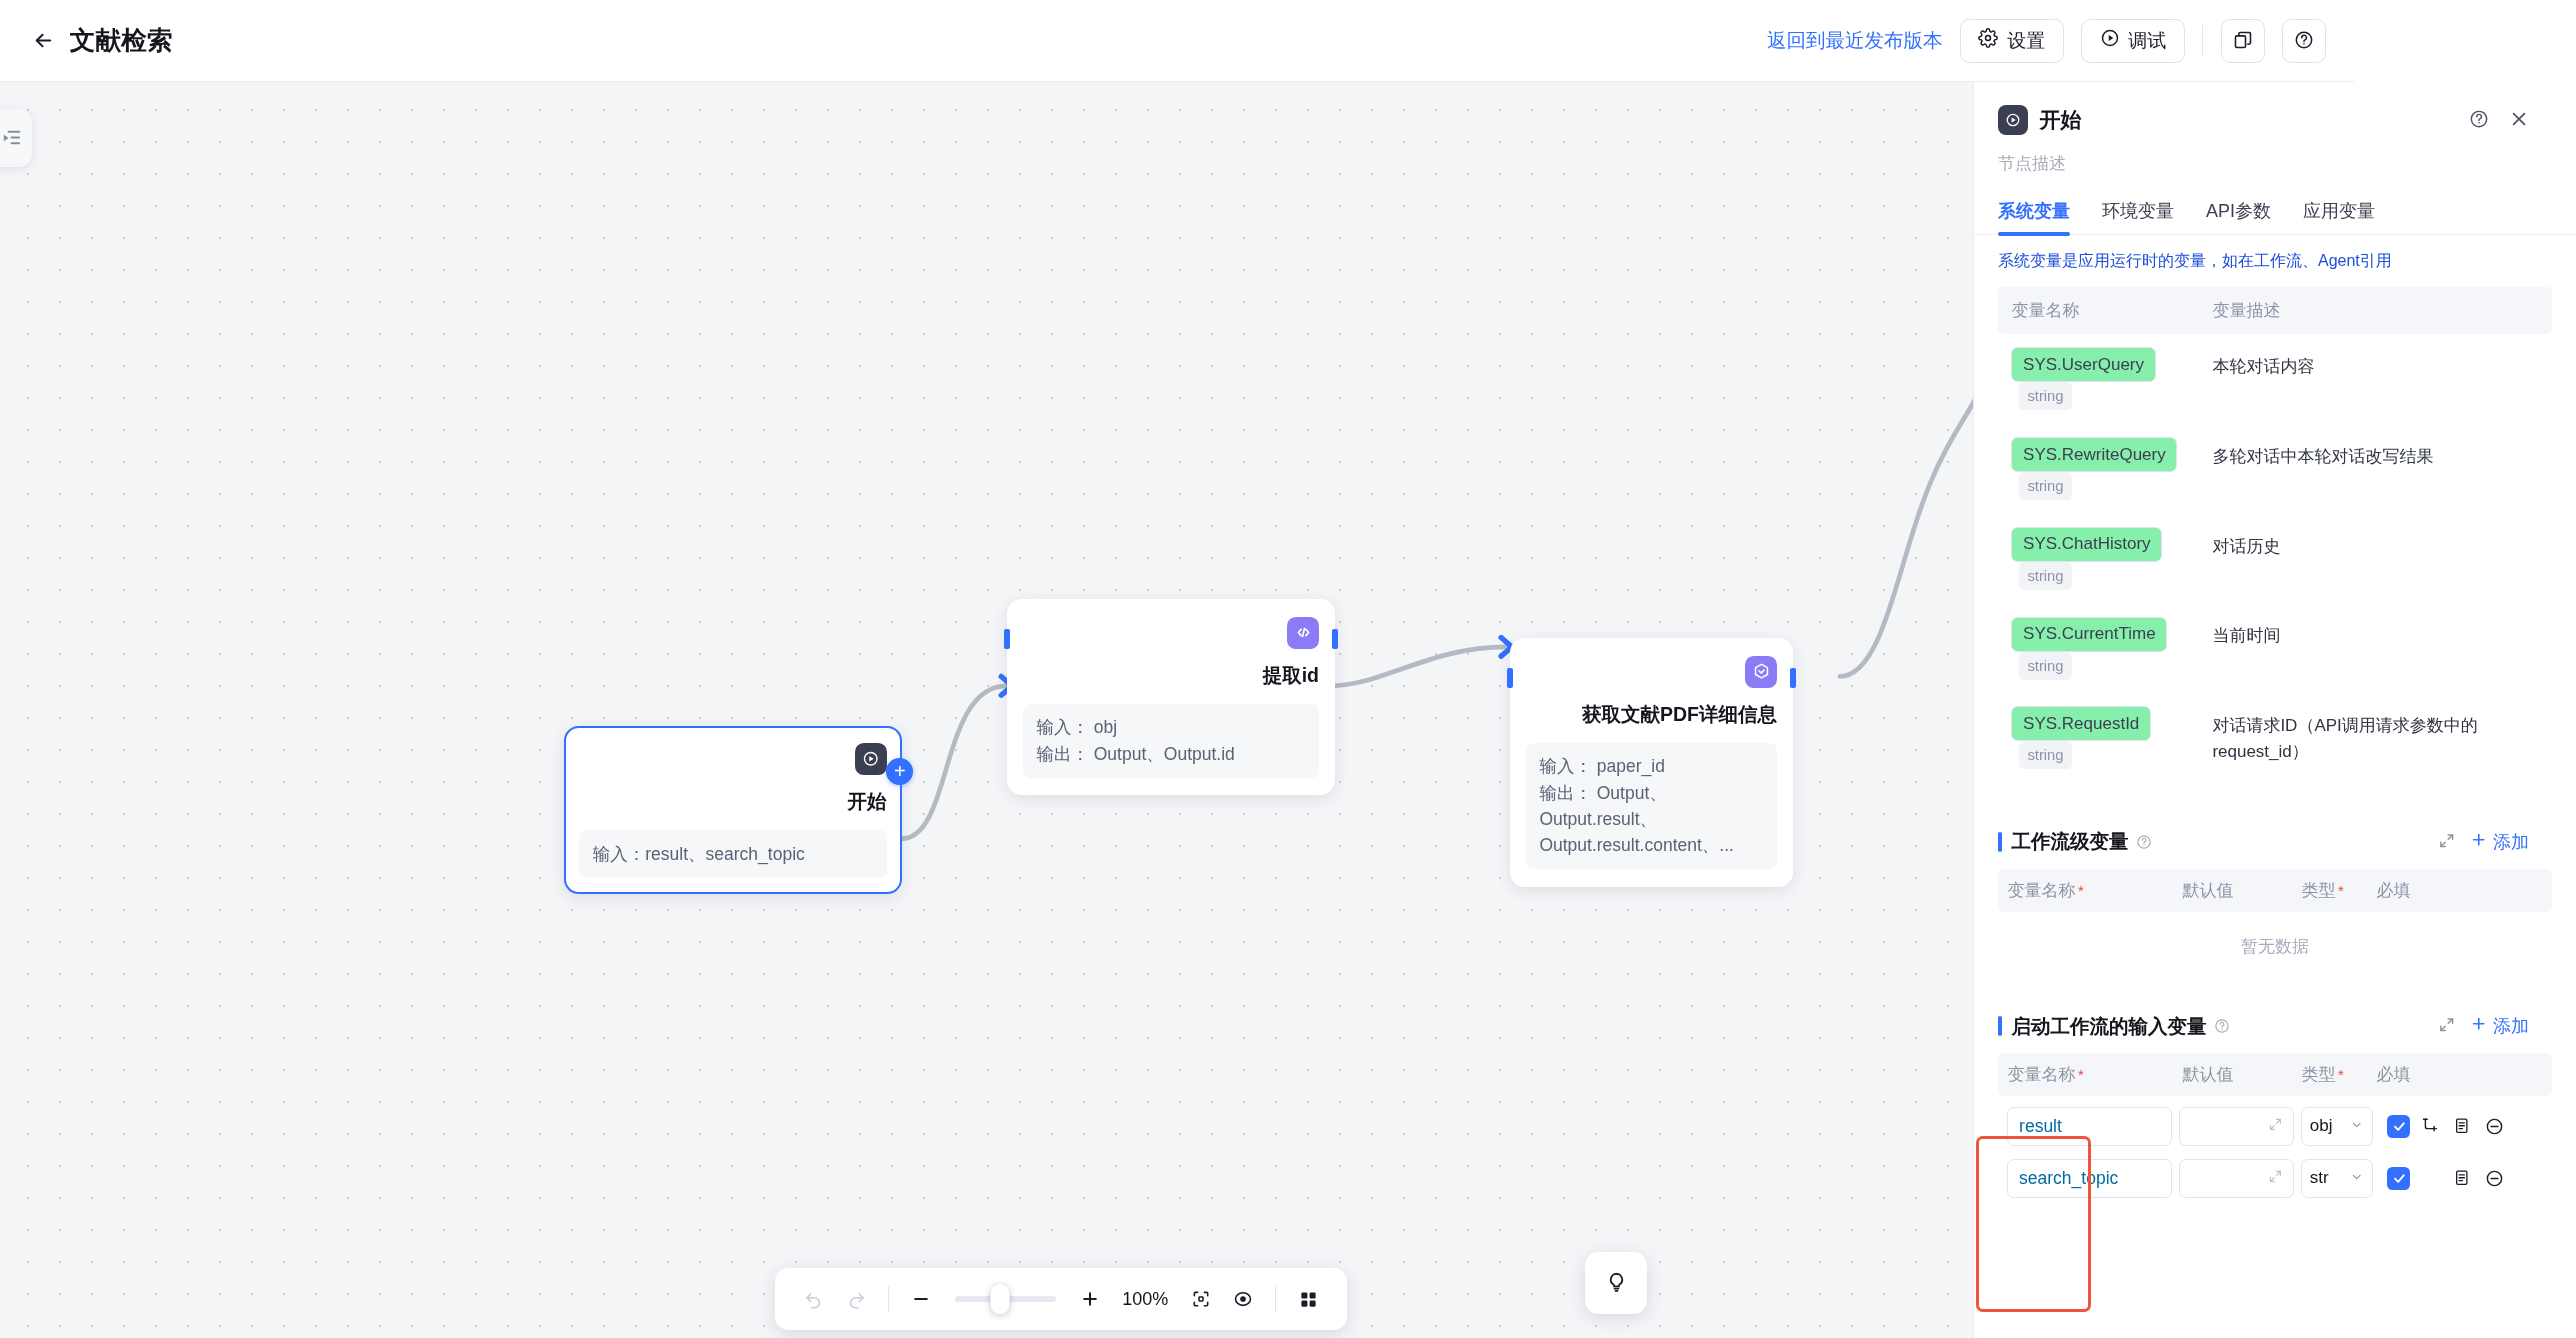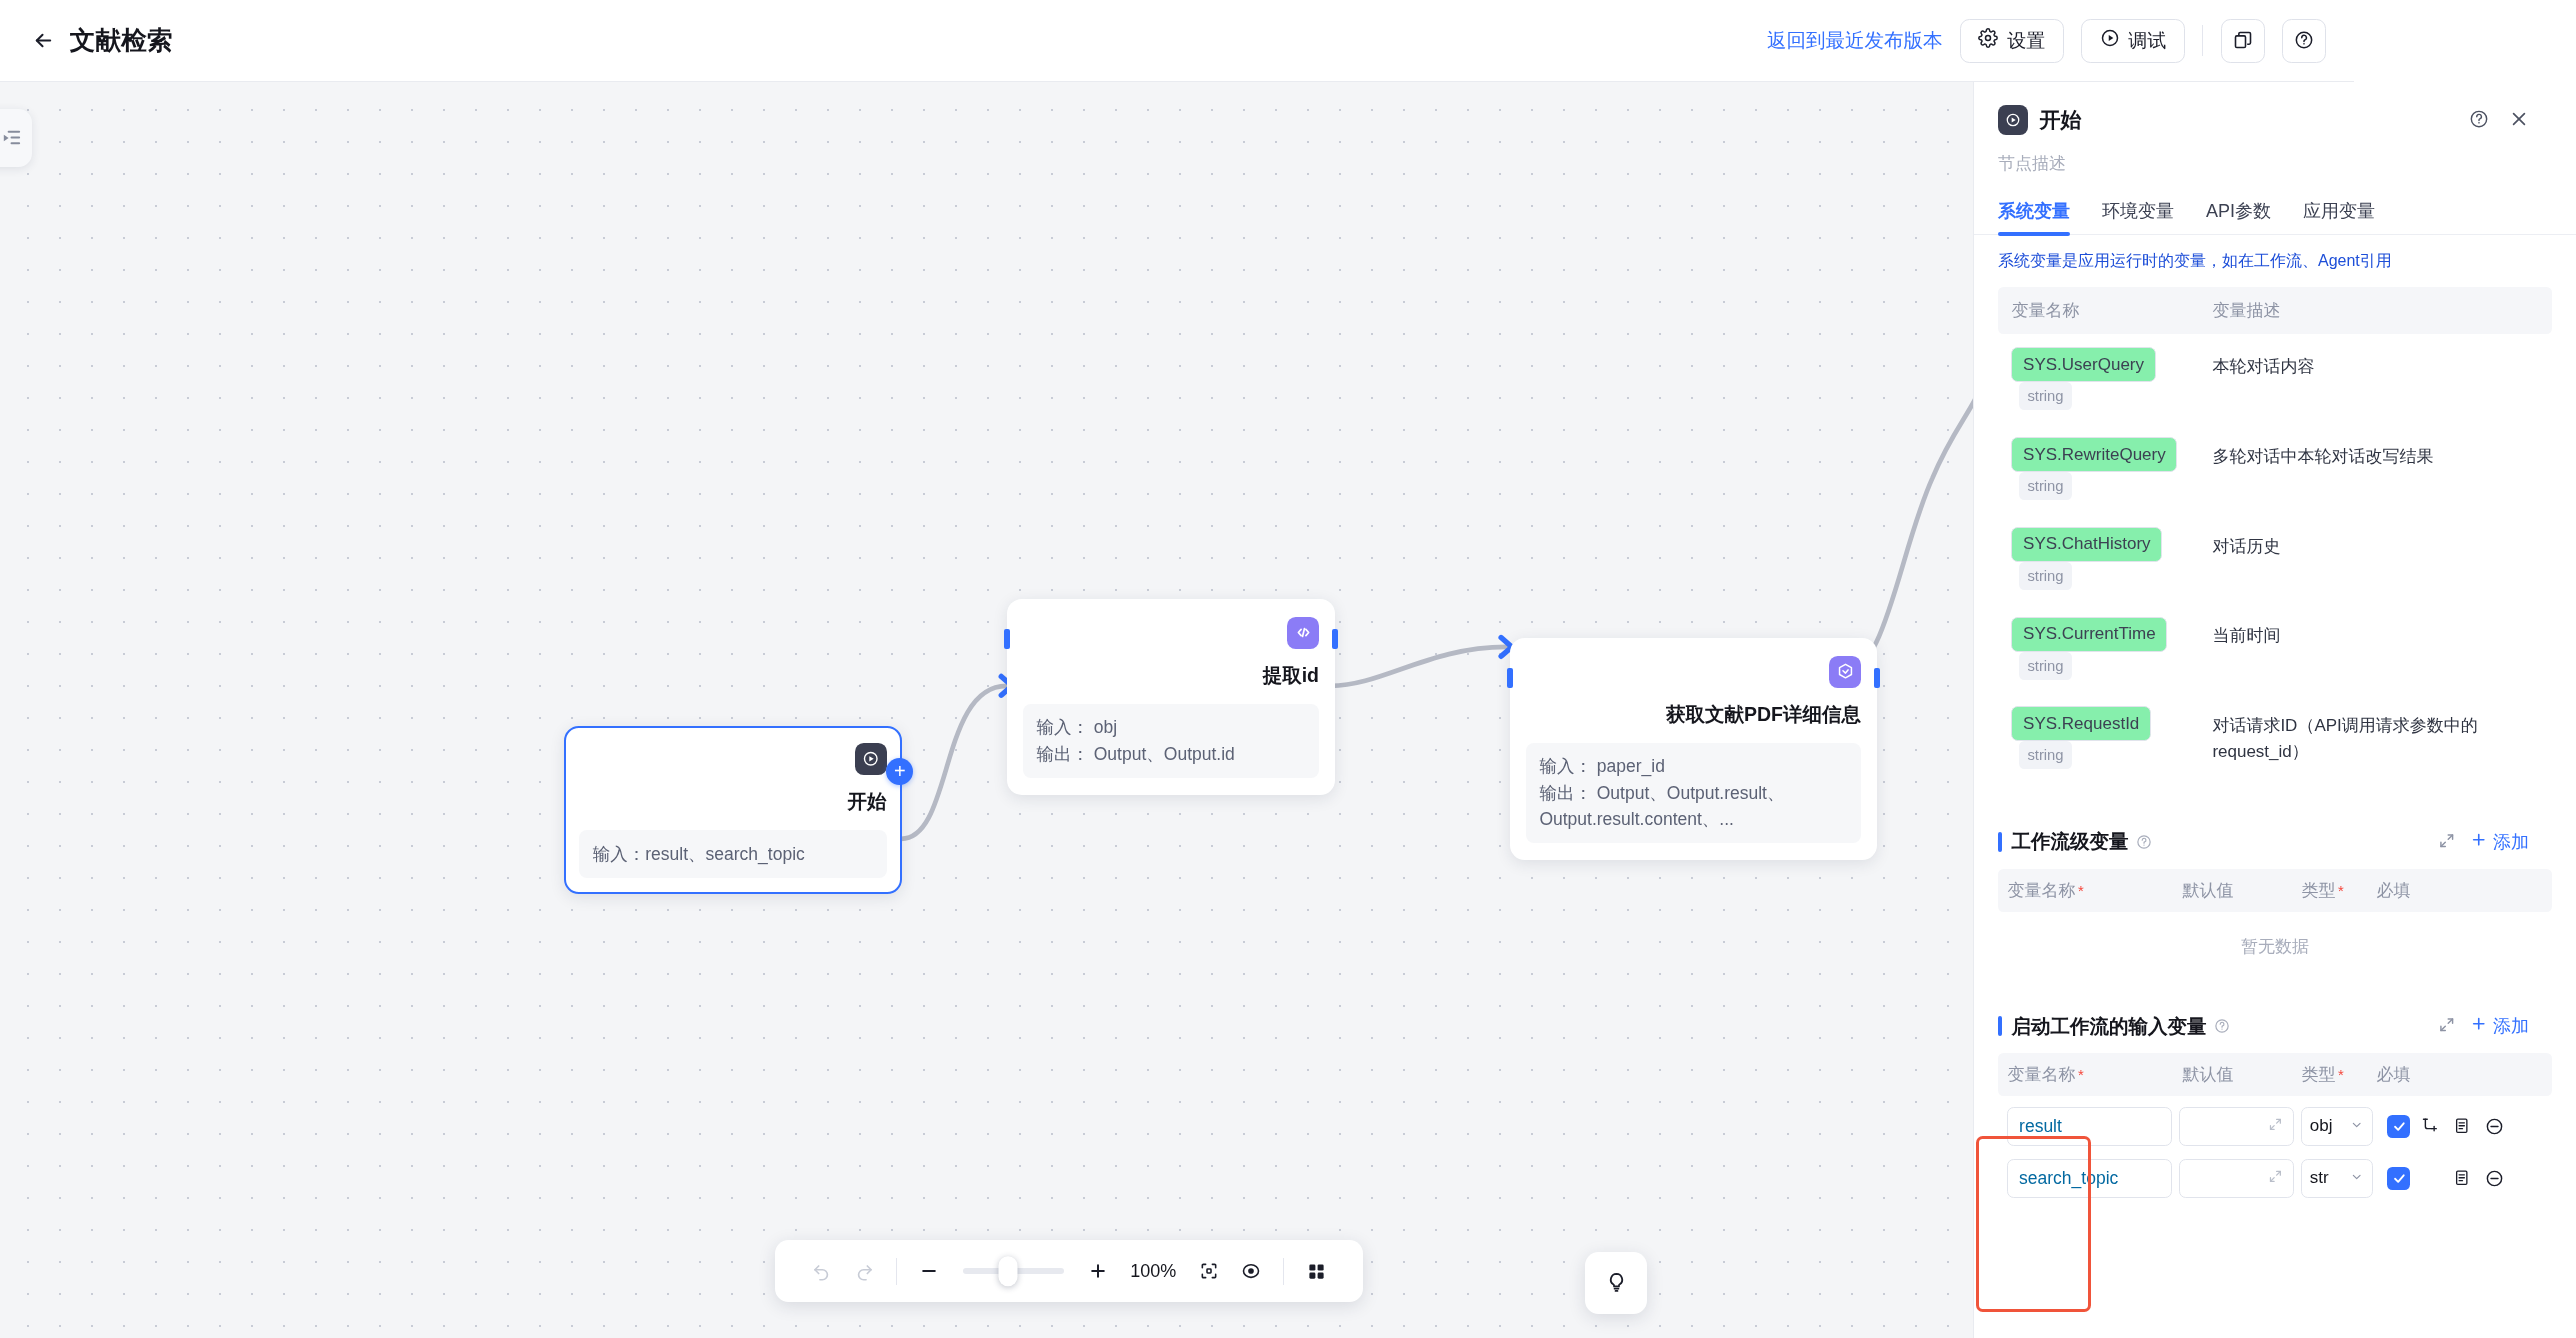--- a/index.html
+++ b/index.html
@@ -92,24 +92,24 @@
     color: #fff; font-size: 20px; line-height: 1; cursor: pointer;
     box-shadow: 0 1.3px 5.4px rgba(51,112,255,0.4);
   }
   .port {
     position: absolute; width: 6px; height: 20px; background: #3370ff;
     border-radius: 2px;
   }
 
   
   .zoombar {
-    position: absolute; left: 775px; bottom: 36px;
+    position: absolute; left: 775px; bottom: 8px;
     height: 62px; background: #fff; border-radius: 13.4px;
     box-shadow: 0 4px 17.5px rgba(30,40,70,0.13);
-    display: flex; align-items: center; gap: 4px; padding: 0 28px;
+    display: flex; align-items: center; gap: 4px; padding: 0 20px;
   }
   .zb-ico {
     width: 38px; height: 38px; display: flex; align-items: center;
     justify-content: center; cursor: pointer; color: #1b1d29;
   }
   .zb-ico.disabled { color: #c8ccd6; cursor: default; }
   .zb-sep { width: 0.7px; height: 27px; background: #e4e6ee; margin: 0 9.4px; }
   .slider { width: 101px; height: 6.7px; background: #e7e9ef; border-radius: 4px;
             position: relative; margin: 0 10.7px; cursor: pointer; }
   .slider-thumb {
@@ -339,21 +339,21 @@
         <div class="node-title">提取id</div>
       </div>
       <div class="node-body">
         <div>输入： obj</div>
         <div>输出： Output、Output.id</div>
       </div>
       <div class="port" style="left:-3.4px; top:29.5px;"></div>
       <div class="port" style="right:-3.4px; top:29.5px;"></div>
     </div>
 
-    <div class="node" style="left:1510px; top:556px; width:367px;">
+    <div class="node" style="left:1510px; top:556px; width:283px;">
       <div class="node-head">
         <div class="node-badge badge-plug">
           <svg width="19" height="19" viewBox="0 0 24 24" fill="none" stroke="#fff" stroke-width="1.9" stroke-linejoin="round">
               <path d="M12 3 L19.5 7.2 V15.8 L12 20 L4.5 15.8 V7.2 Z"></path>
               <polyline points="8.8,11 12,14 15.2,10" stroke-linecap="round"></polyline>
             </svg>
         </div>
         <div class="node-title">获取文献PDF详细信息</div>
       </div>
       <div class="node-body">

